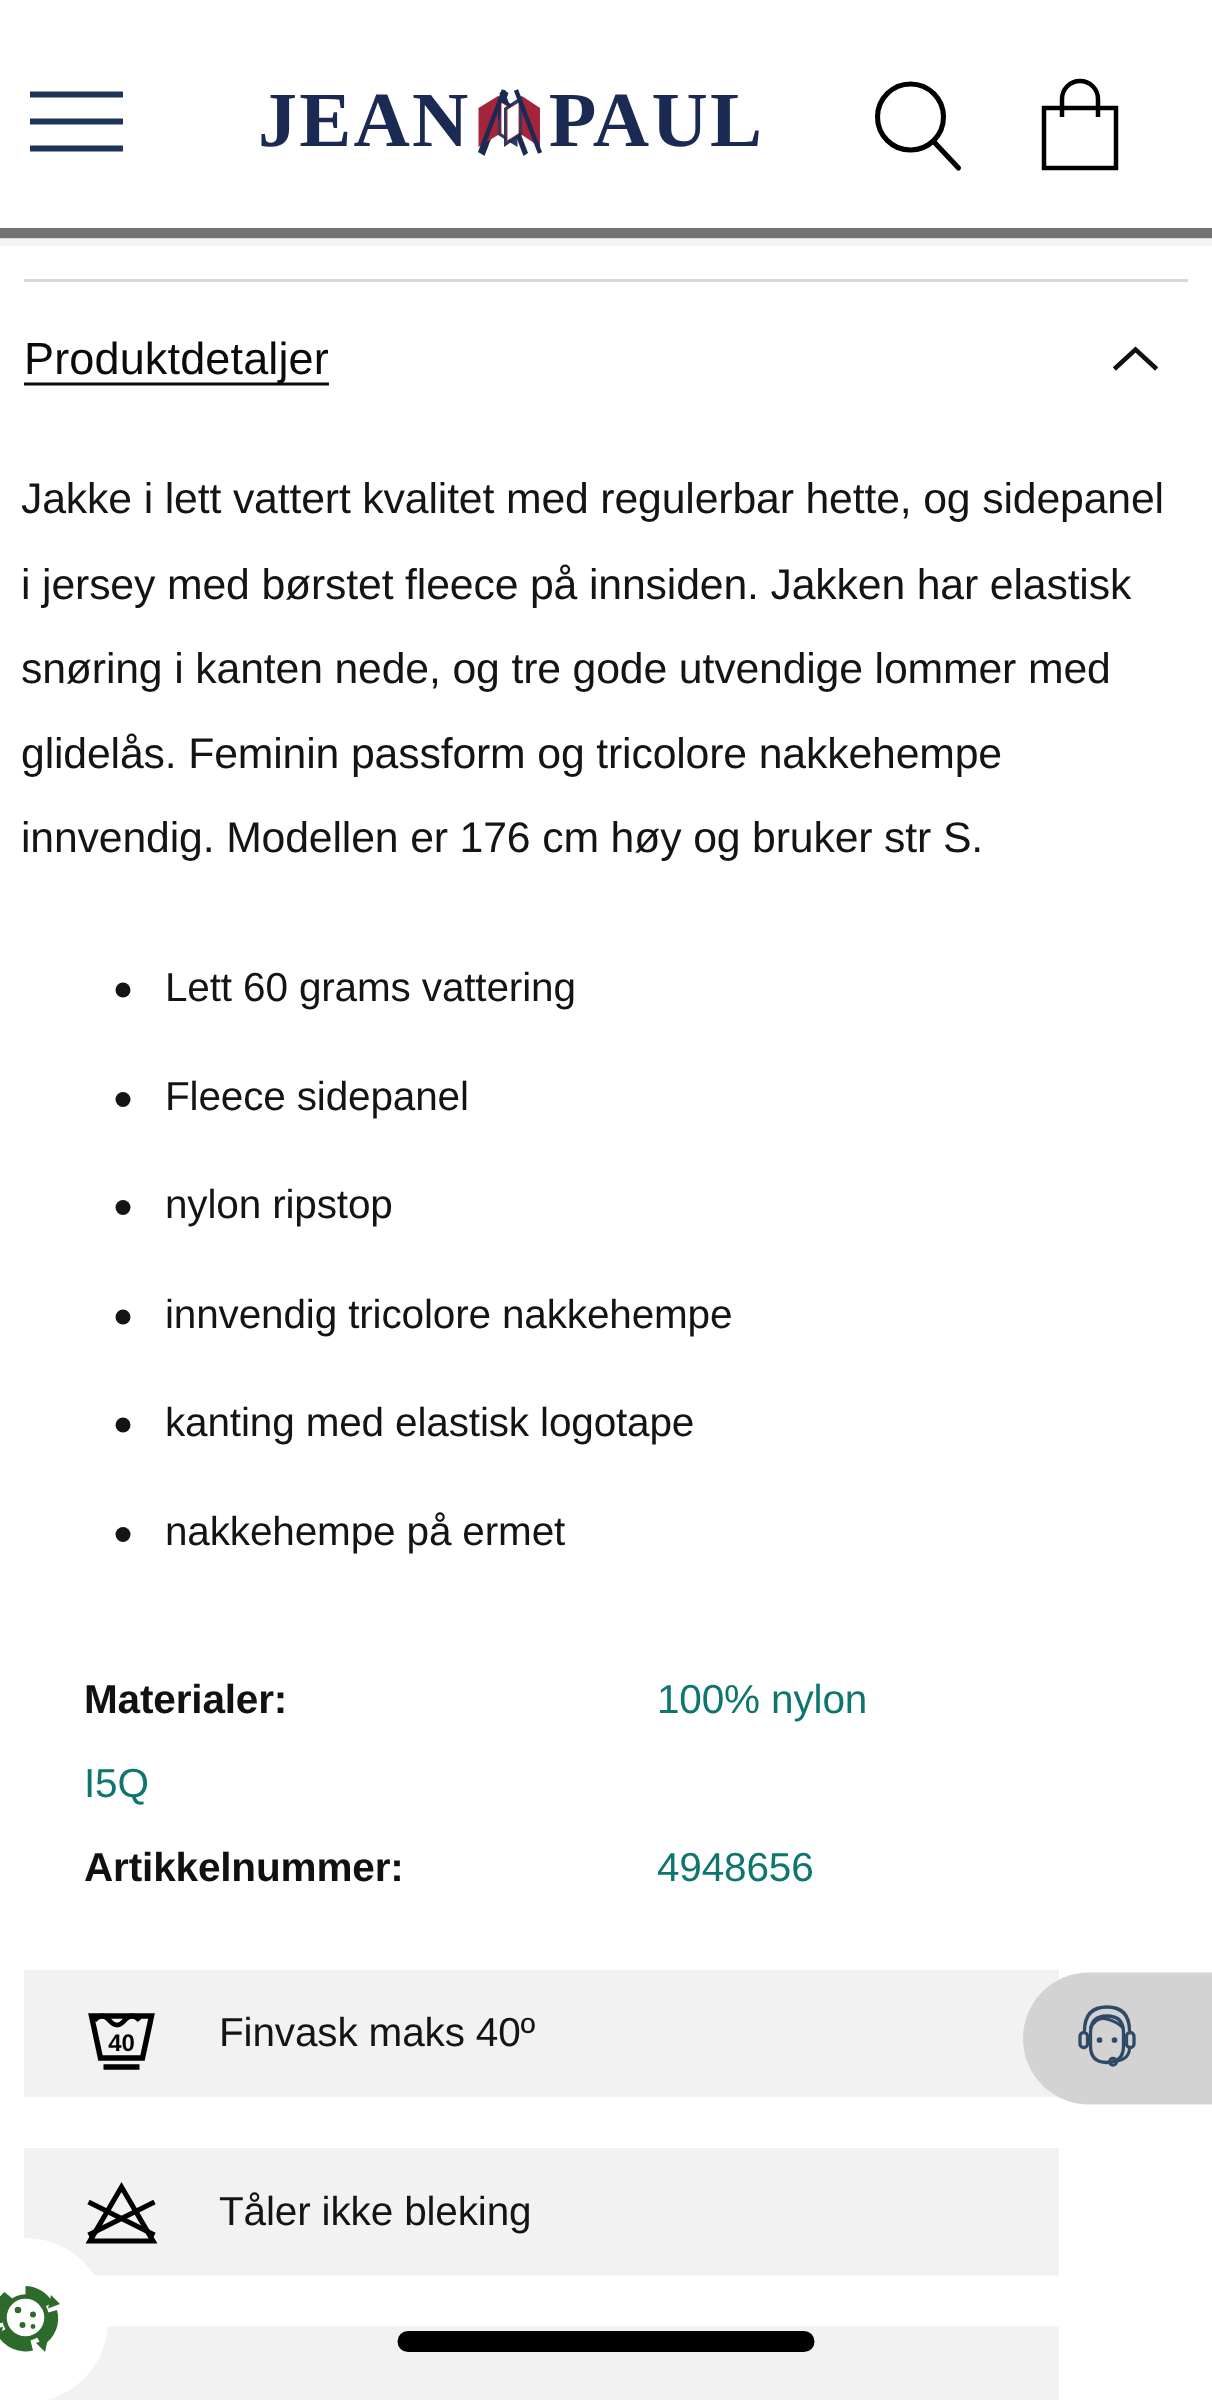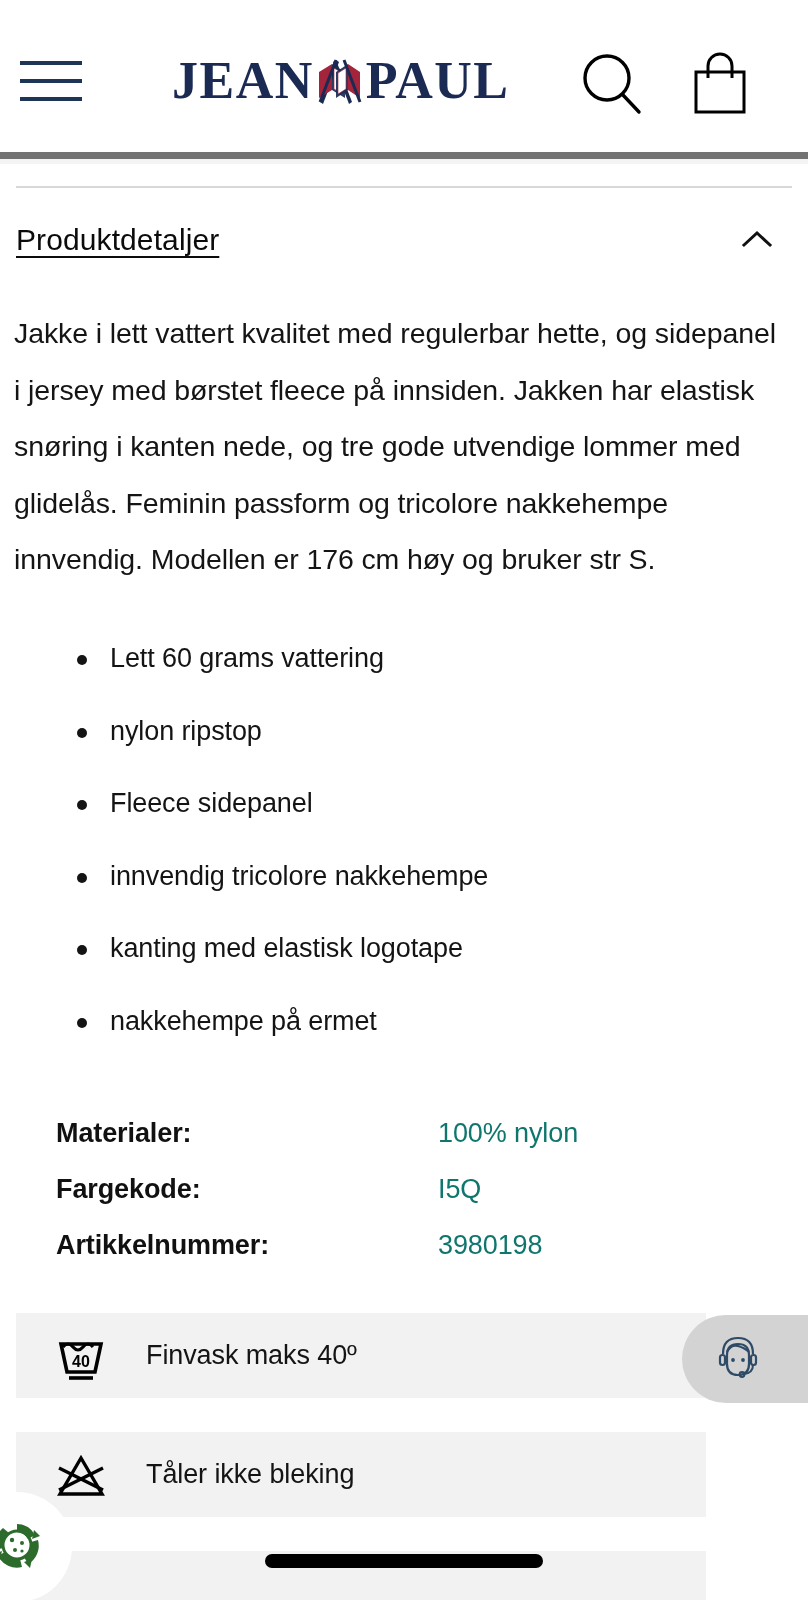--- a/index.html
+++ b/index.html
@@ -334,39 +334,38 @@
       <svg width="46" height="46" viewBox="0 0 46 46">
         <polyline points="10,28 23,16 36,28" fill="none" stroke="#111111" stroke-width="3" stroke-linecap="square"></polyline>
       </svg>
     </span>
   </div>
 
   <p class="description">Jakke i lett vattert kvalitet med regulerbar hette, og sidepanel i jersey med børstet fleece på innsiden. Jakken har elastisk snøring i kanten nede, og tre gode utvendige lommer med glidelås. Feminin passform og tricolore nakkehempe innvendig. Modellen er 176 cm høy og bruker str S.</p>
 
   <ul class="features">
     <li>Lett 60 grams vattering</li>
+    <li>Fleece sidepanel</li>
     <li>nylon ripstop</li>
-    <li>Fleece sidepanel</li>
     <li>innvendig tricolore nakkehempe</li>
     <li>kanting med elastisk logotape</li>
     <li>nakkehempe på ermet</li>
   </ul>
 
   <div class="specs">
     <div class="spec-row">
       <span class="spec-label">Materialer:</span>
       <span class="spec-value">100% nylon</span>
     </div>
     <div class="spec-row">
-      <span class="spec-label">Fargekode:</span>
       <span class="spec-value">I5Q</span>
     </div>
     <div class="spec-row">
       <span class="spec-label">Artikkelnummer:</span>
-      <span class="spec-value">3980198</span>
+      <span class="spec-value">4948656</span>
     </div>
   </div>
 
   <div class="care-list">
 
     <div class="care-row">
       <span class="care-icon">
         <svg width="58" height="58" viewBox="0 0 58 58">
           <path d="M9 17 L49 17 L43 45 L15 45 Z" fill="none" stroke="#000000" stroke-width="3.6"></path>
           <path d="M11 20 q5 -6 10 0 t10 0 t10 0" fill="none" stroke="#000000" stroke-width="3.2"></path>

